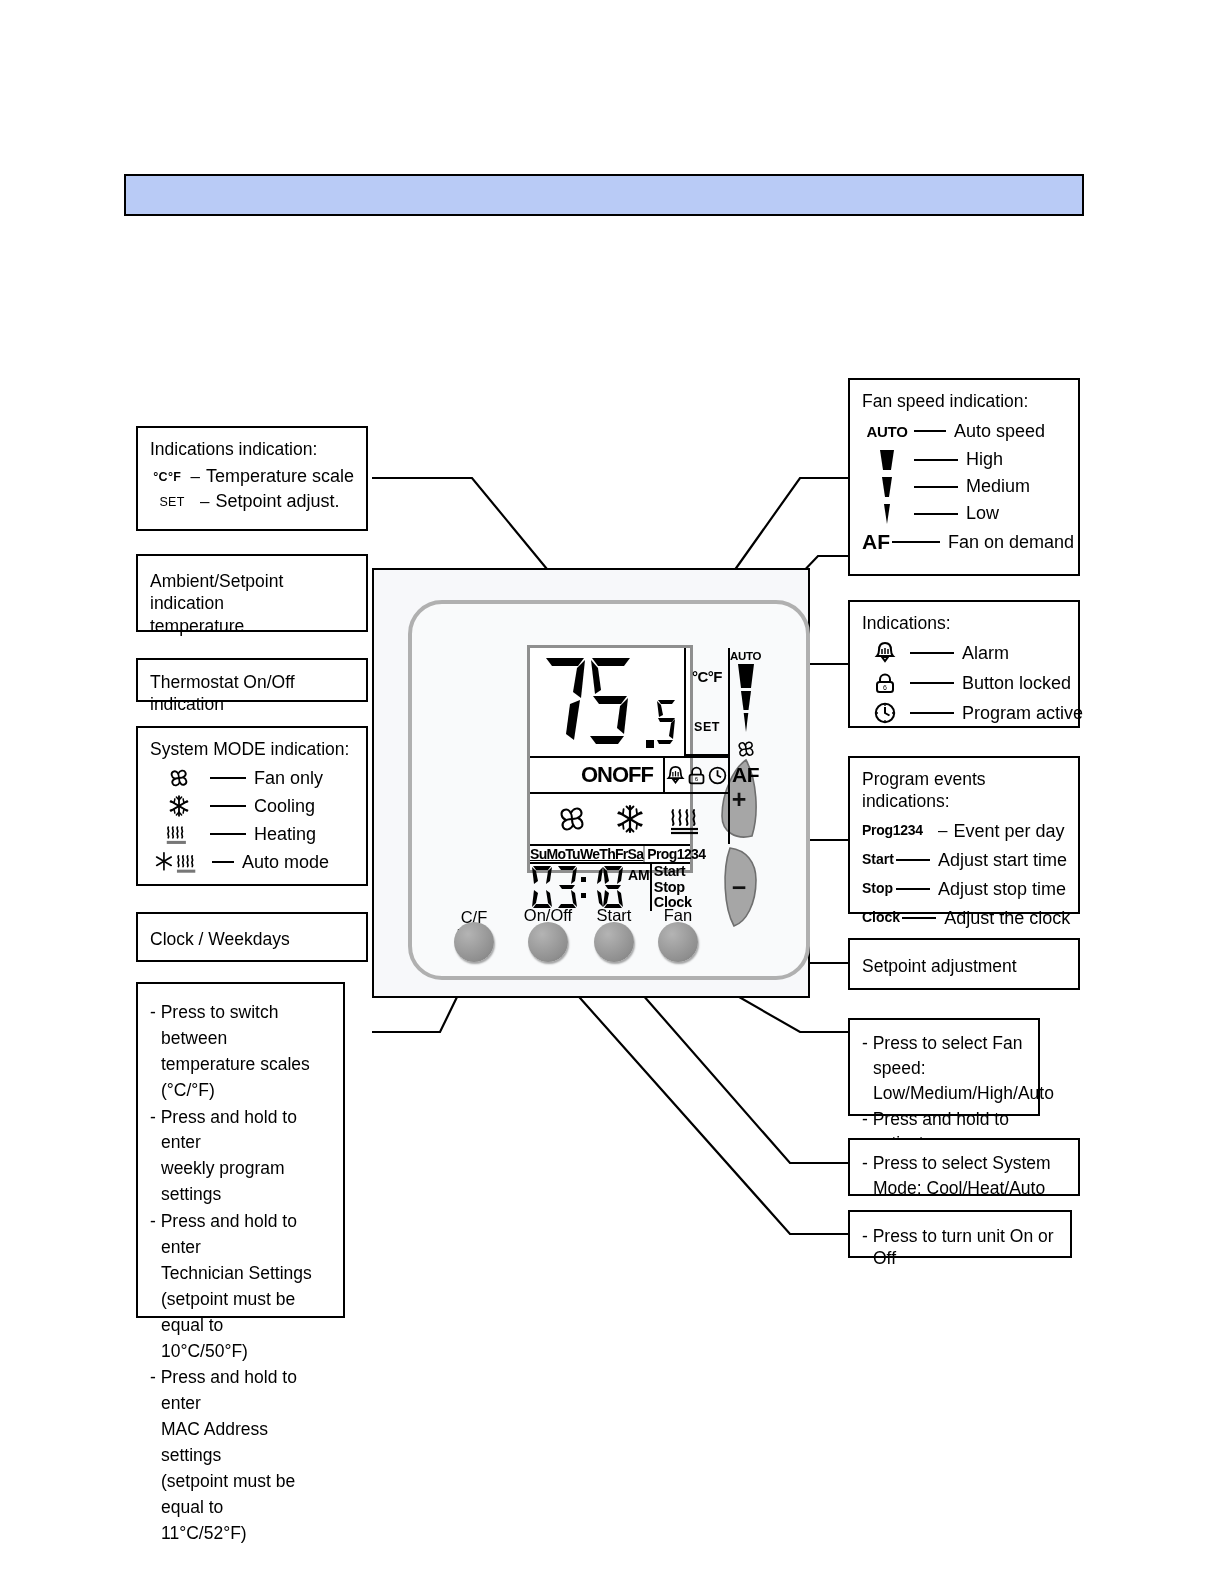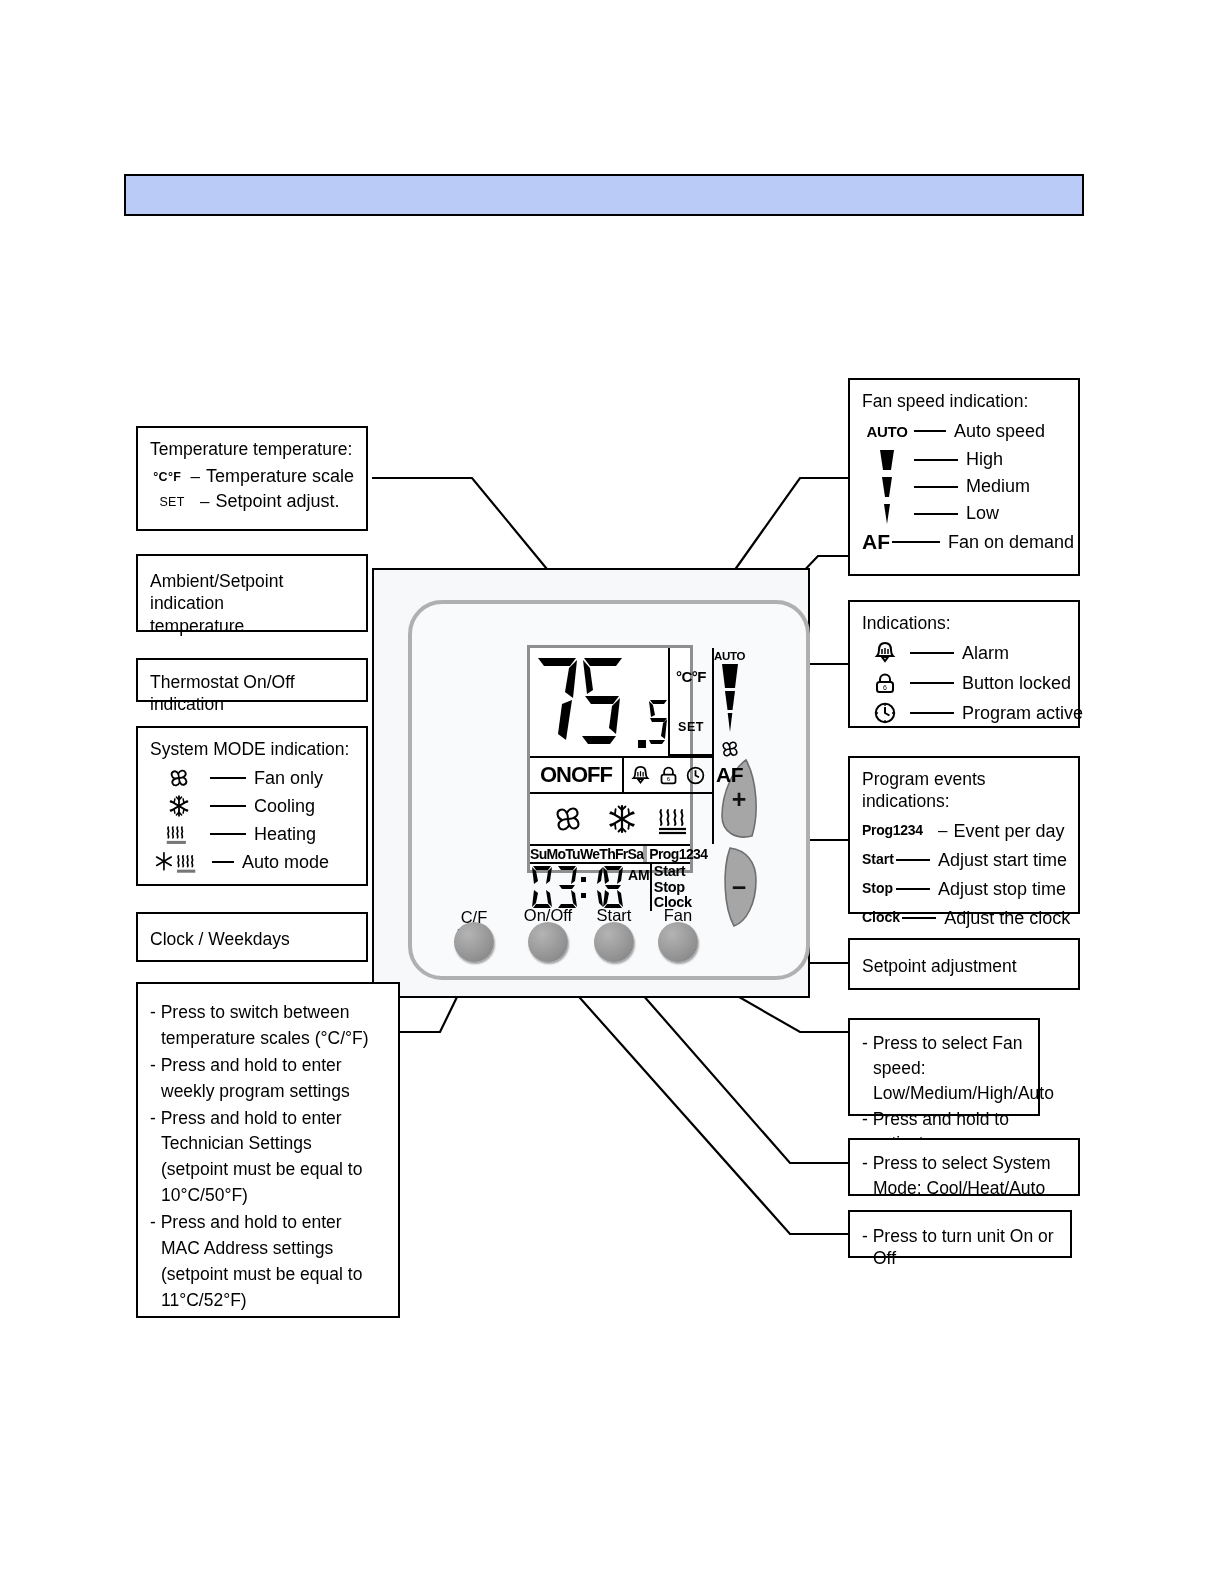--- a/index.html
+++ b/index.html
@@ -73,33 +73,33 @@
     display:flex;flex-direction:column;align-items:center;
     padding-top:2px;
   }
   #lcd-fancol .auto{font-size:11.5px;font-weight:bold;letter-spacing:-.3px;}
   #lcd-fancol .afl{font-size:21px;font-weight:bold;letter-spacing:-.5px;margin-top:2px;}
 
   #lcd-onoff{height:34px;display:flex;border-top:2px solid #000;}
   #lcd-onoff-lbl{
     flex:0 0 92px;border-right:2px solid #000;
     display:flex;align-items:center;justify-content:center;
-    font-size:22px;font-weight:bold;letter-spacing:-1px;
+    font-size:22px;font-weight:bold;letter-spacing:-1px;margin-left:41px;
   }
   #lcd-ind{flex:1;display:flex;align-items:center;justify-content:space-evenly;}
 
   #lcd-mode{height:50px;display:flex;align-items:center;justify-content:space-evenly;
             border-top:2px solid #000;}
 
   #lcd-days{
     height:20px;border-top:2px solid #000;display:flex;align-items:center;
   }
   #lcd-days-lbl{
     flex:1;text-align:center;font-size:14px;font-weight:bold;letter-spacing:-.7px;
-    border-right:4px solid #a3a3a3;height:100%;display:flex;align-items:center;justify-content:center;
+    border-right:2px solid #a3a3a3;height:100%;display:flex;align-items:center;justify-content:center;text-decoration:underline;
   }
   #lcd-prog-lbl{
     flex:0 0 62px;text-align:center;font-size:14px;font-weight:bold;letter-spacing:-.6px;
   }
 
   #lcd-clockrow{flex:1;display:flex;border-top:2px solid #000;}
   #lcd-clock{flex:1;display:flex;align-items:center;justify-content:center;gap:2px;}
   #lcd-ampm{font-size:14px;font-weight:bold;align-self:flex-start;padding-top:3px;}
   #lcd-events{
     flex:0 0 62px;border-left:2px solid #000;
@@ -365,21 +365,21 @@
   <div class="abs rlabel" style="left:518px;top:906px;width:60px;">On/Off</div>
   <div class="abs rbtn" style="left:528px;top:922px;"></div>
 
   <div class="abs rlabel" style="left:584px;top:906px;width:60px;">Start</div>
   <div class="abs rbtn" style="left:594px;top:922px;"></div>
 
   <div class="abs rlabel" style="left:648px;top:906px;width:60px;">Fan</div>
   <div class="abs rbtn" style="left:658px;top:922px;"></div>
 
   <div class="abs callout" style="left:136px;top:426px;width:232px;height:105px;">
-    <div class="ctitle">Temperature temperature:</div>
+    <div class="ctitle">Indications indication:</div>
     <div class="legrow" style="height:25px;">
       <span class="tinycap" style="width:44px;text-align:center;font-weight:bold;">°C°F</span>
       <span style="margin:0 6px;font-size:17px;">–</span>
       <span class="leglabel">Temperature scale</span>
     </div>
     <div class="legrow" style="height:25px;">
       <span class="tinycap" style="width:44px;text-align:center;">SET</span>
       <span style="margin:0 6px;font-size:17px;">–</span>
       <span class="leglabel">Setpoint adjust.</span>
     </div>
@@ -466,21 +466,21 @@
       </span>
       <span class="legdash" style="width:22px;"></span>
       <span class="leglabel">Auto mode</span>
     </div>
   </div>
 
   <div class="abs callout" style="left:136px;top:912px;width:232px;height:50px;padding-top:14px;">
     <div>Clock / Weekdays</div>
   </div>
 
-  <div class="abs callout bullets" style="left:136px;top:982px;width:264px;height:336px;padding:16px 12px;font-size:17.5px;line-height:1.48;">
+  <div class="abs callout bullets" style="left:136px;top:982px;width:209px;height:336px;padding:16px 12px;font-size:17.5px;line-height:1.48;">
     <p>- Press to switch between
 temperature scales (°C/°F)</p>
     <p>- Press and hold to enter
 weekly program settings</p>
     <p>- Press and hold to enter
 Technician Settings
 (setpoint must be equal to
 10°C/50°F)</p>
     <p>- Press and hold to enter
 MAC Address settings

